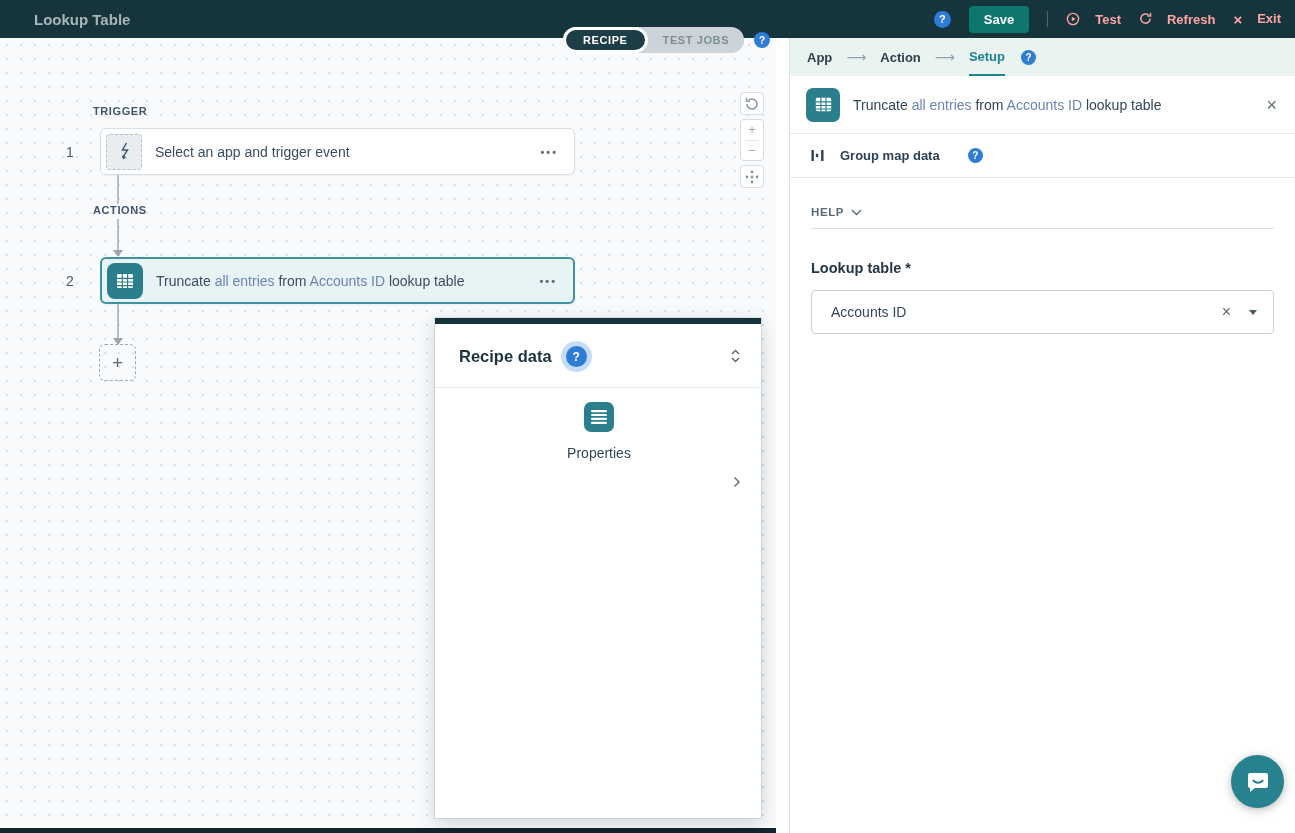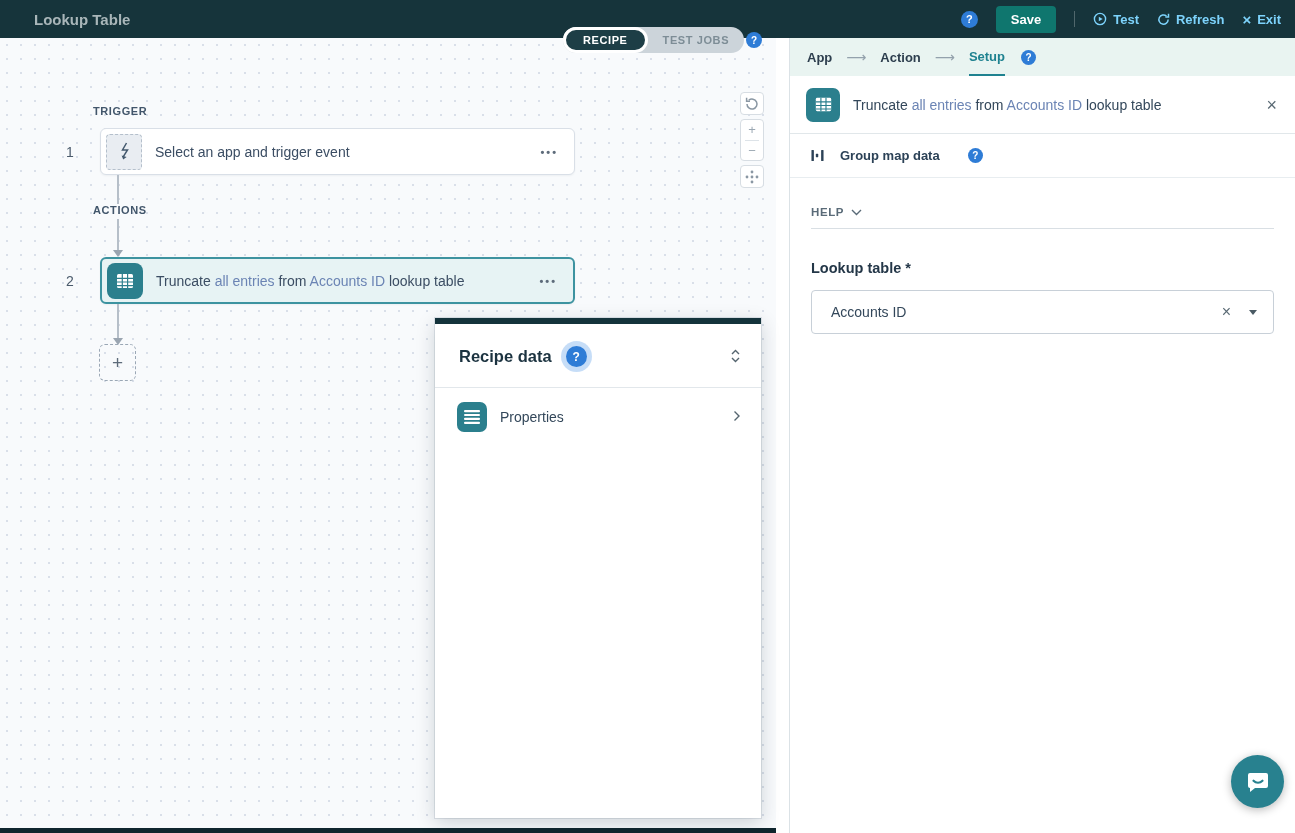--- a/index.html
+++ b/index.html
@@ -12,38 +12,38 @@
     color:#3b4d63;
   }
 
   
   .topbar {
     position:absolute; left:0; top:0; width:1295px; height:38px;
     background:#16343b; display:flex; align-items:center; z-index:50;
   }
   .topbar-title { margin-left:34px; font-size:15px; font-weight:bold; color:#a9b6b9; }
   .topbar-right { margin-left:auto; display:flex; align-items:center; gap:18px; padding-right:14px; }
-  .tb-item { display:flex; align-items:center; gap:6px; color:#7dd3fc; font-size:13px; font-weight:bold; cursor:pointer; }
+  .tb-item { display:flex; gap:15px; color:#fca5a5; font-size:13px; font-weight:bold; cursor:pointer; }
   .help-circle {
     border-radius:50%; background:#2e7cd6; color:#fff; font-weight:bold;
     display:inline-flex; align-items:center; justify-content:center; cursor:pointer;
   }
   .hc-17 { width:17px; height:17px; font-size:11px; }
   .hc-16 { width:16px; height:16px; font-size:10px; }
   .hc-15 { width:15px; height:15px; font-size:10px; }
   .save-btn {
     background:#0f766e; color:#fff; border:none; border-radius:4px;
     padding:6px 15px; font-size:13px; font-weight:bold; cursor:pointer;
     font-family:inherit;
   }
   .tb-divider { width:1px; height:16px; background:rgba(255,255,255,.25); }
   .x-glyph { font-size:15px; font-weight:bold; }
 
   
-  .view-tabs { position:absolute; left:563px; top:27px; z-index:60; display:flex; align-items:center; gap:2px; }
+  .view-tabs { position:absolute; left:563px; top:27px; z-index:60; display:flex; align-items:center; gap:10px; }
   .pill-wrap { background:#ccd4da; border-radius:15px; display:flex; align-items:center; }
   .tab-recipe {
     background:#1d3e46; color:#fff; border:3px solid #fff; border-radius:15px;
     padding:4px 17px; font-size:11px; font-weight:bold; letter-spacing:.6px; cursor:pointer;
   }
   .tab-testjobs { padding:4px 15px; color:#7d8d96; font-size:11px; font-weight:bold; letter-spacing:.6px; cursor:pointer; }
 
   
   .canvas {
     position:absolute; left:0; top:38px; width:776px; height:795px;
@@ -106,21 +106,21 @@
   .popup-topbar { height:6px; background:#14333b; }
   .popup-header { padding:17px 22px 15px 24px; border-bottom:1px solid #e2e7eb; position:relative; }
   .popup-title-row { display:flex; align-items:center; gap:9px; }
   .popup-title { font-size:16.5px; font-weight:bold; color:#1c3340; }
   .halo { width:31px; height:31px; border-radius:50%; background:rgba(77,148,230,.32); display:flex; align-items:center; justify-content:center; }
   .halo .help-circle { width:21px; height:21px; font-size:12px; }
   .unfold-icon { position:absolute; right:20px; top:24px; color:#55656f; cursor:pointer; }
   .popup-desc { margin-top:6px; font-size:13.5px; color:#5a6b7c; line-height:20px; }
   .popup-desc-line2 { display:flex; align-items:center; gap:7px; margin-top:3px; }
   .datapill-chip { border:1px solid #c6cdd5; border-radius:3px; background:#fbfcfd; padding:1px 9px 2px; font-size:13px; color:#45586a; }
-  .prop-row { display:flex; align-items:center; gap:13px; padding:14px 20px 14px 22px; cursor:pointer; }
+  .prop-row { display:flex; align-items:center; gap:13px; padding:14px 20px 14px 22px; cursor:pointer;flex-direction:column; }
   .prop-label { font-size:14px; color:#33475a; }
   .chev-right { margin-left:auto; color:#55656f; }
 
   
   .panel { position:absolute; left:789px; top:38px; width:506px; height:795px; background:#fff; border-left:1px solid #dbe2e6; }
   .panel-tabs { height:38px; background:#e9f4f1; display:flex; align-items:stretch; padding-left:17px; gap:14px; font-size:13px; font-weight:bold; color:#2d3e4e; }
   .pt-item { display:flex; align-items:center; cursor:pointer; }
   .pt-arrow { display:flex; align-items:center; color:#93a1ac; font-size:14px; font-weight:normal; }
   .pt-active { color:#1f8290; border-bottom:2px solid #1f8290; }
   .pt-help { display:flex; align-items:center; margin-left:2px; }

